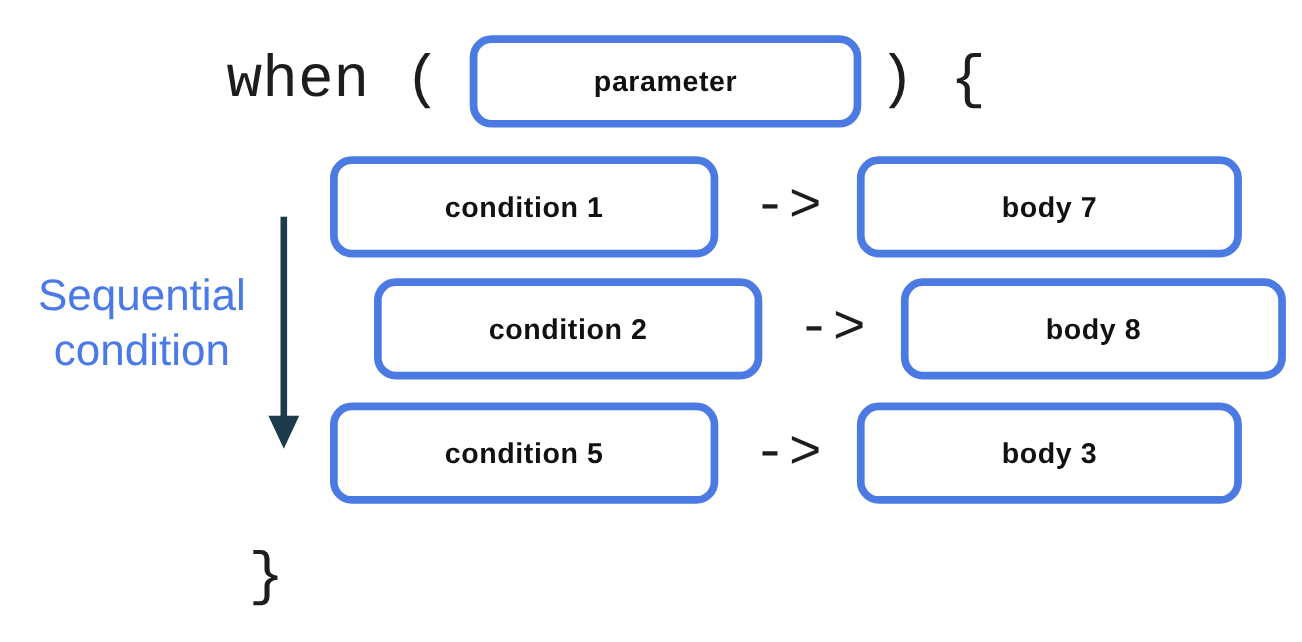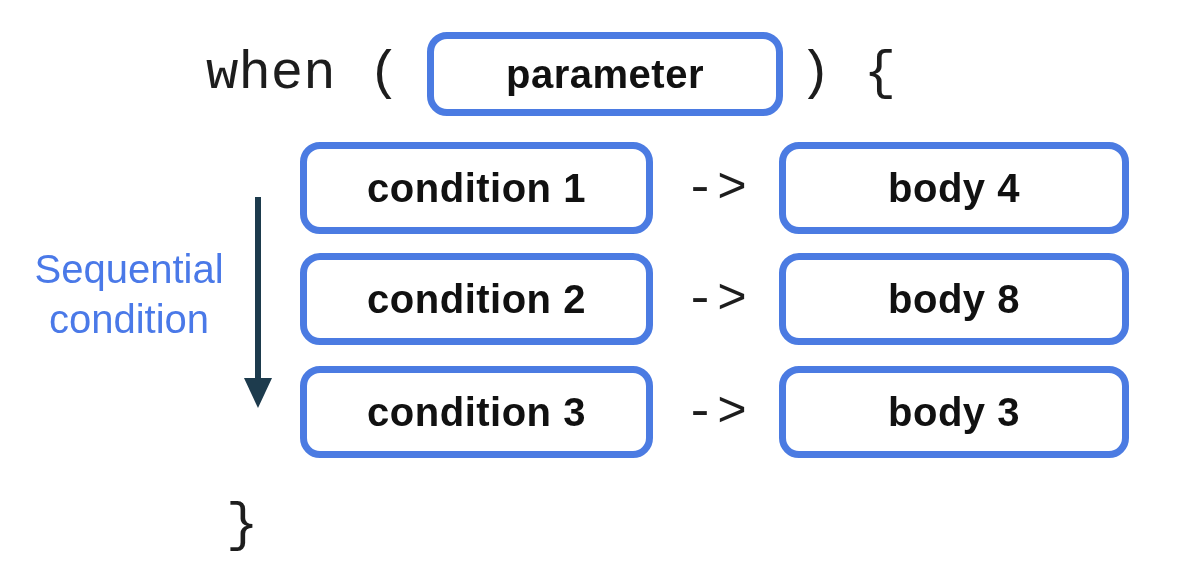--- a/index.html
+++ b/index.html
@@ -32,42 +32,42 @@
   
   .box {
     box-sizing: border-box;
     border: 7px solid var(--accent-blue, #4b7be2);
     border-radius: 20px;
     background: #ffffff;
     display: flex;
     align-items: center;
     justify-content: center;
     font-weight: bold;
-    font-size: 40px;
+    font-size: 26px;
     color: #111111;
     letter-spacing: 0.5px;
   }
   .param-box {
     position: absolute;
     left: 427px;
     top: 32px;
     width: 356px;
     height: 84px;
   }
 
   
   .row {
     position: absolute;
     left: 300px;
     height: 92px;
     display: flex;
     align-items: center;
   }
   .row-1 { top: 142px; }
-  .row-2 { top: 253px; }
+  .row-2 { top: 253px; margin-left: 40px; }
   .row-3 { top: 366px; }
   .cond-box { width: 353px; height: 92px; }
   .body-box { width: 350px; height: 92px; }
   .arrow-op {
     font-family: "Liberation Mono", monospace;
     font-size: 50px;
     color: var(--code-black, #1d1d1d);
     margin: 0 30px 0 32px;
     letter-spacing: 2px;
     white-space: pre;
@@ -133,37 +133,37 @@
     <div class="seq-arrow-line"></div>
     <div class="seq-arrow-head"></div>
   </div>
 
   <div class="row row-1">
     <div class="box cond-box">
       <span>condition 1</span>
     </div>
     <div class="arrow-op">-&gt;</div>
     <div class="box body-box">
-      <span>body 4</span>
+      <span>body 7</span>
     </div>
   </div>
 
   <div class="row row-2">
     <div class="box cond-box">
       <span>condition 2</span>
     </div>
     <div class="arrow-op">-&gt;</div>
     <div class="box body-box">
       <span>body 8</span>
     </div>
   </div>
 
   <div class="row row-3">
     <div class="box cond-box">
-      <span>condition 3</span>
+      <span>condition 5</span>
     </div>
     <div class="arrow-op">-&gt;</div>
     <div class="box body-box">
       <span>body 3</span>
     </div>
   </div>
 
   <div class="code closing-brace">}</div>
 
 </div>

